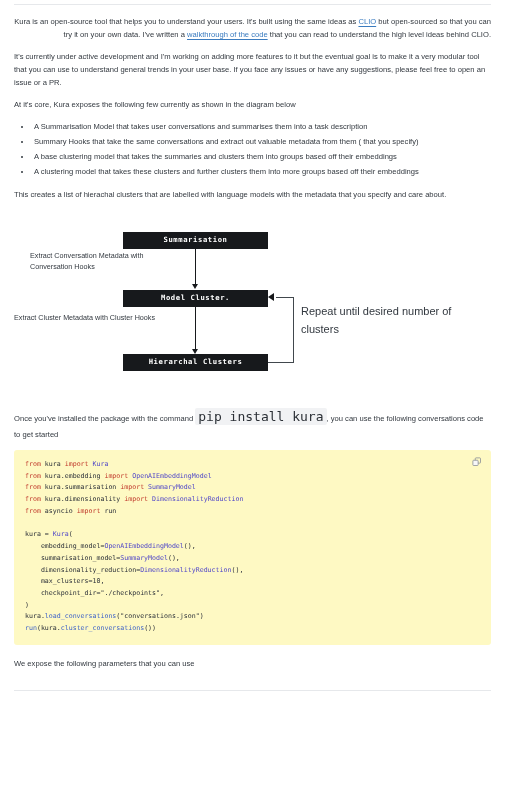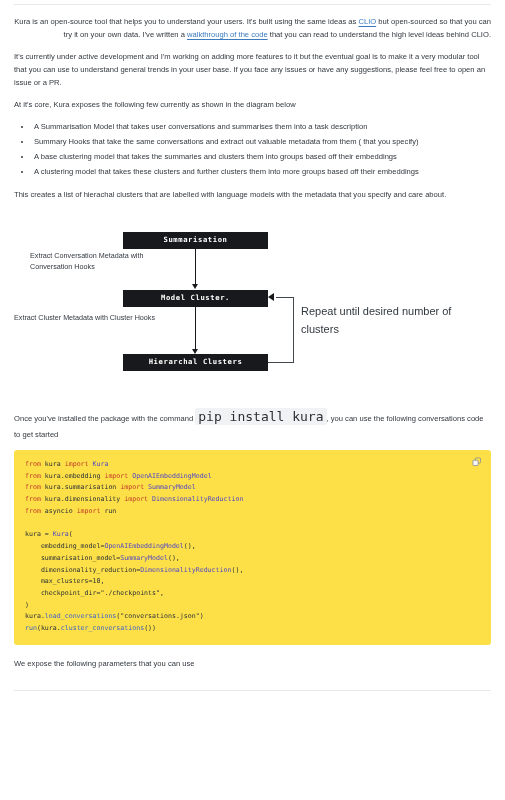--- a/index.html
+++ b/index.html
@@ -80,21 +80,21 @@
     position: absolute; left: 254px; top: 73px; width: 0; height: 0;
     border-top: 4.2px solid transparent;
     border-bottom: 4.2px solid transparent;
     border-right: 6px solid #17191c;
   }
   #lbl-repeat { position: absolute; left: 287px; top: 82px; font-size: 11px; color: #32383f; }
 
   
   .codewrap {
     position: relative;
-    background: #fde047;
+    background: #fef9c3;
     border-radius: 3px;
     margin: 6px 0 12px 0;
     padding: 9px 11px 10px 11px;
   }
   pre.code {
     margin: 0;
     font-family: "DejaVu Sans Mono", monospace;
     font-size: 6.6px;
     line-height: 1.78;
     color: #2b3038;

